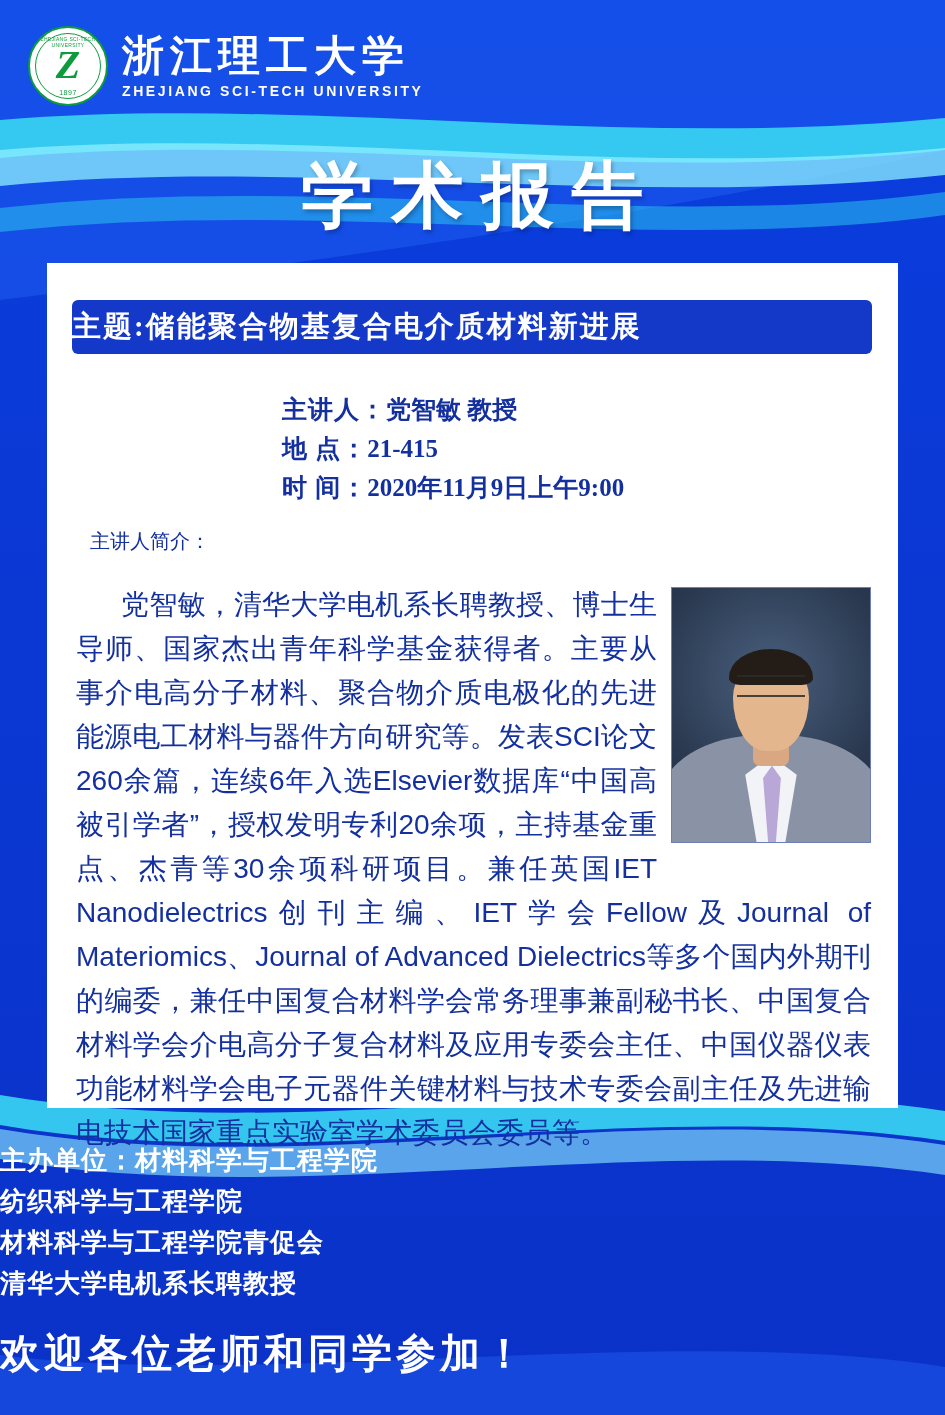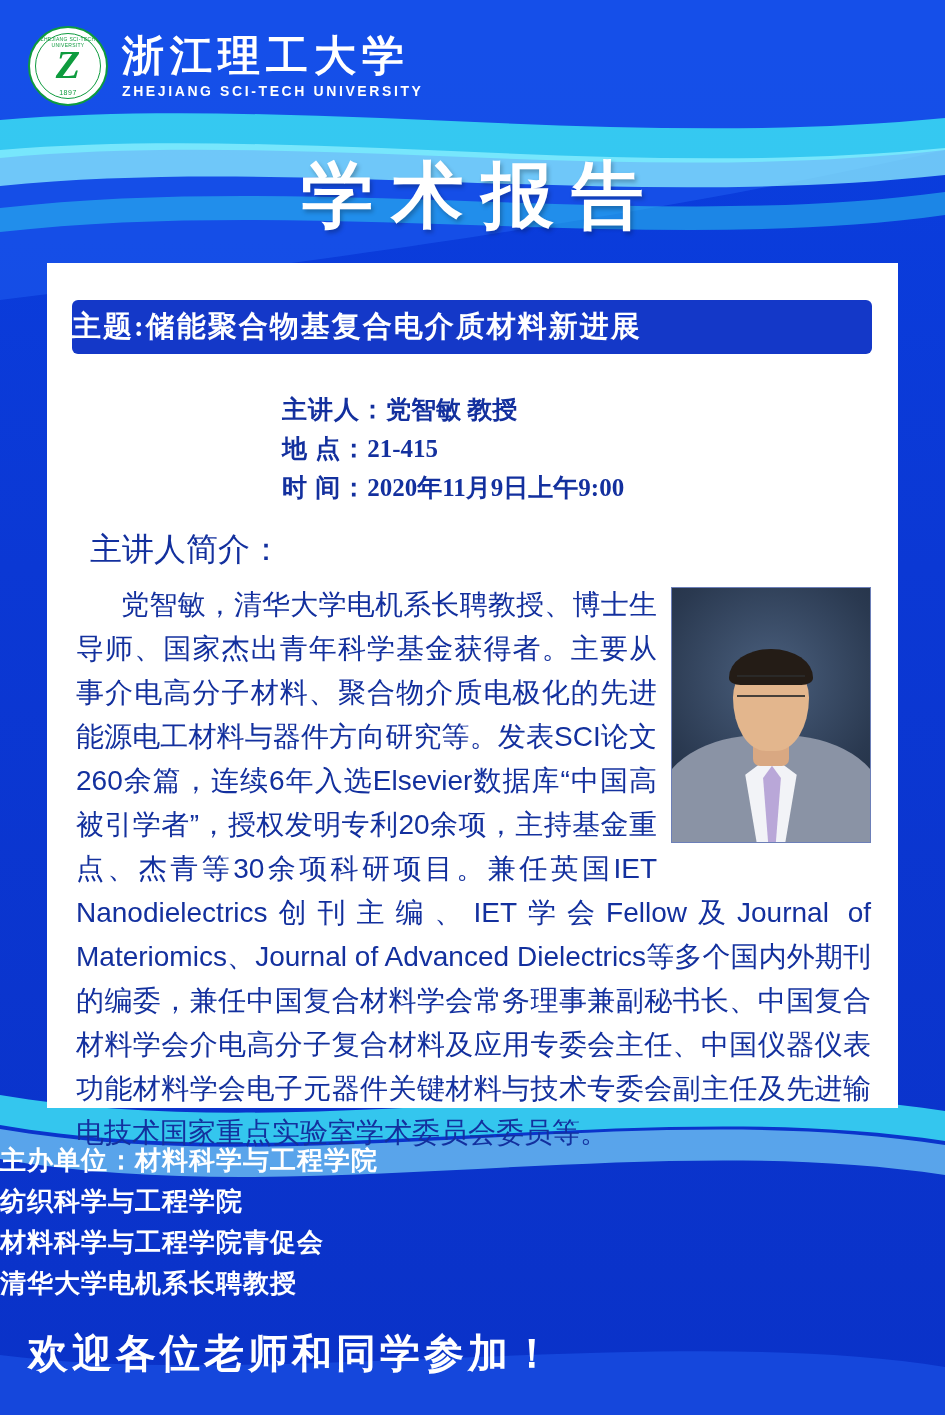--- a/index.html
+++ b/index.html
@@ -169,21 +169,21 @@
     line-height: 39px;
   }
   .meta .label { letter-spacing: 1px; }
 
   
   .bio-head {
     position: absolute;
     left: 90px;
     top: 528px;
     font-family: "Liberation Serif", serif;
-    font-size: 32px;
+    font-size: 20px;
     color: #13309e;
     z-index: 10;
   }
   .bio-body {
     position: absolute;
     left: 76px;
     top: 583px;
     width: 795px;
     font-family: "Liberation Sans", sans-serif;
     font-size: 28px;
@@ -270,21 +270,20 @@
     line-height: 41px;
     letter-spacing: 1px;
   }
   .org-block .first { padding-right: 0; }
   .welcome {
     margin-top: 22px;
     font-family: "Liberation Serif", serif;
     font-size: 40px;
     font-weight: bold;
     letter-spacing: 4px;
-    padding-left: 28px;
   }
 </style>
 </head>
 <body>
 
 <div class="poster">
 
   <div class="sweep top-sweep">
     <svg viewBox="0 0 945 330" preserveAspectRatio="none">
       <path d="M0,0 L945,0 L945,150 C700,205 420,250 0,300 Z" fill="#1f5cf0" opacity="0.55"></path>

